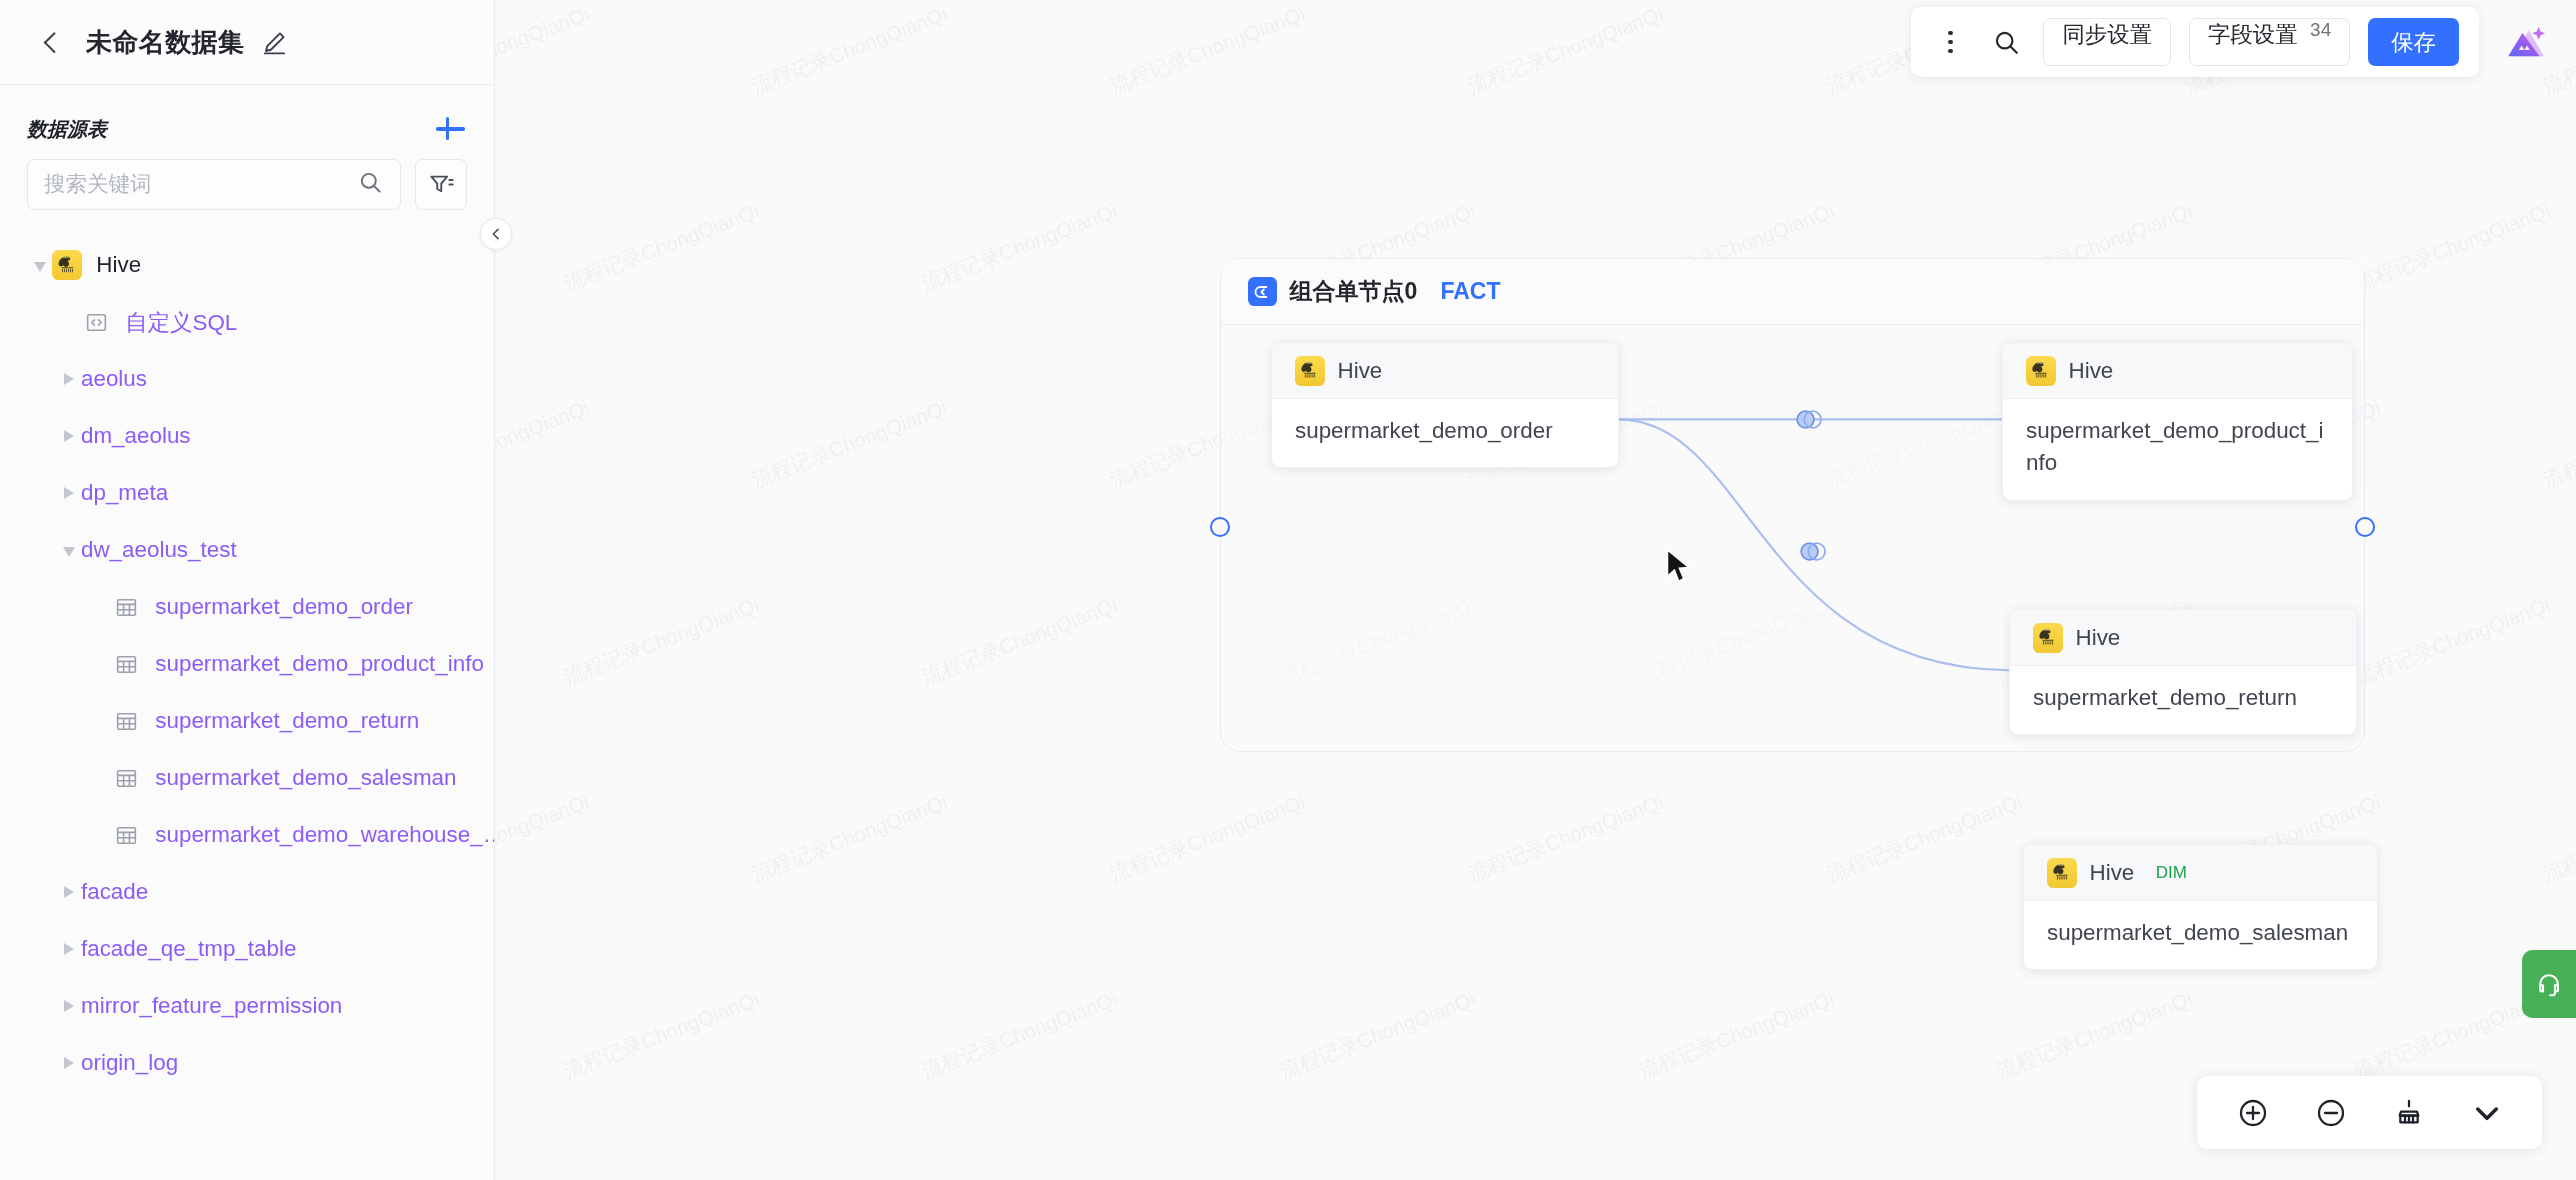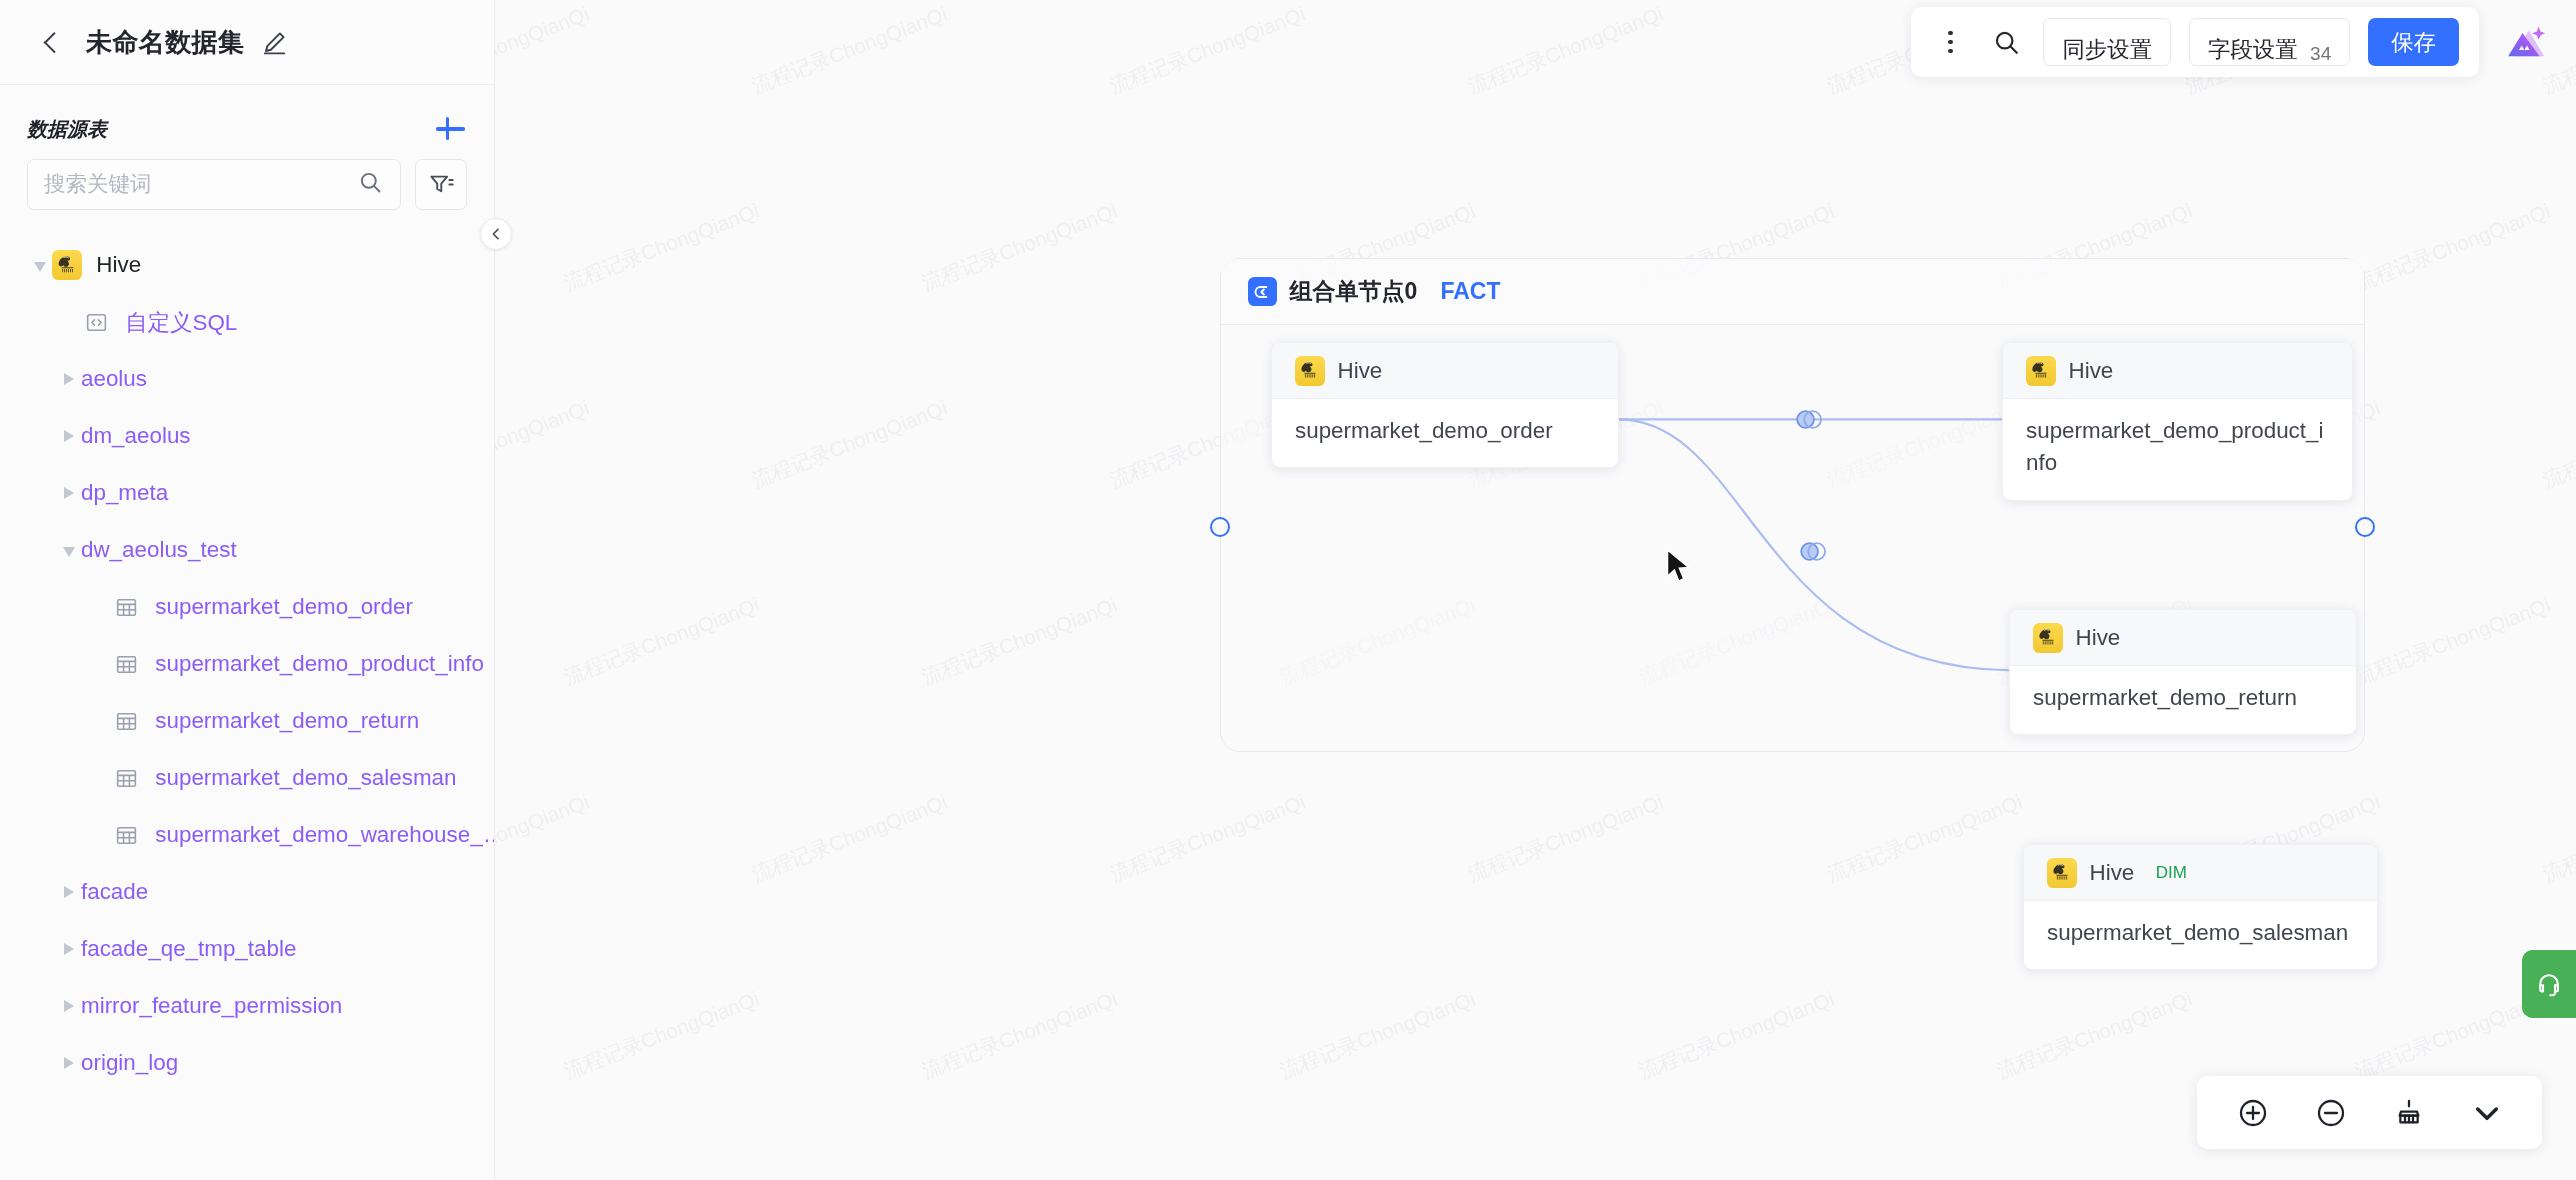--- a/index.html
+++ b/index.html
@@ -125,21 +125,21 @@
     position: absolute; top: 7.2px; right: 97px;
     height: 70px; background: #ffffff; border-radius: 10.7px;
     box-shadow: 0 1.8px 12.5px rgba(35,45,75,.09);
     display: flex; align-items: center; gap: 18px; padding: 0 20px; z-index: 30;
   }
   .tb-icon { width: 38px; height: 38px; display: flex; align-items: center; justify-content: center; cursor: pointer; flex: none; }
   .kebab { display: flex; flex-direction: column; gap: 4.5px; align-items: center; }
   .kebab i { width: 4.5px; height: 4.5px; border-radius: 50%; background: #2a2d35; display: block; }
   .tb-btn {
     height: 48px; border: 1.8px solid #e4e6eb; border-radius: 7.2px; background: #fff;
-    display: flex; align-items: flex-end; gap: 12.5px; padding: 0 18px; cursor: pointer;
+    display: flex; align-items: flex-start; gap: 12.5px; padding: 0 18px; cursor: pointer;
     font-size: 22.4px; color: #24262d; white-space: nowrap;
   }
   .tb-btn .cnt { font-size: 19px; color: #737373; }
   .tb-save {
     height: 48px; border-radius: 7.2px; background: #3370ff; color: #fff;
     display: flex; align-items: center; padding: 0 23px; cursor: pointer;
     font-size: 22.4px; border: none; font-family: inherit; white-space: nowrap;
   }
   .ai-badge { position: absolute; top: 16px; right: 23px; width: 52px; height: 52px; z-index: 31; cursor: pointer; }
 

